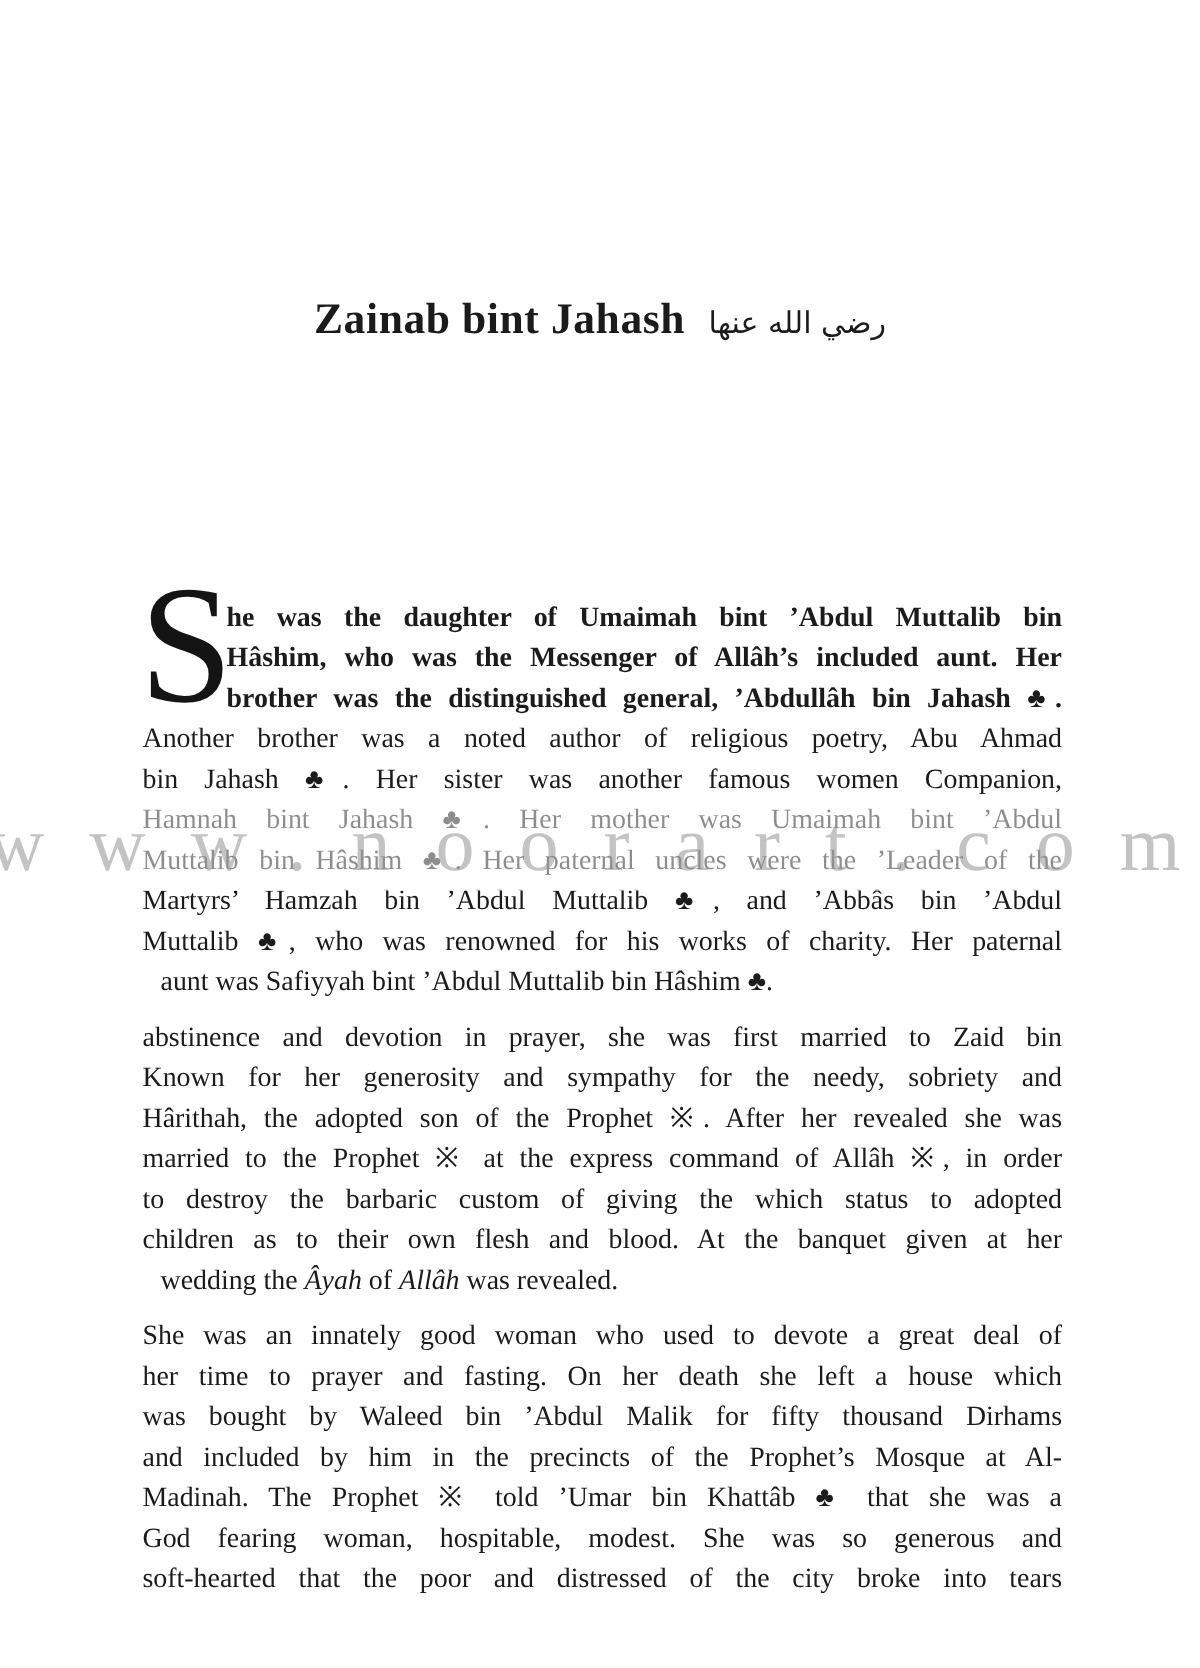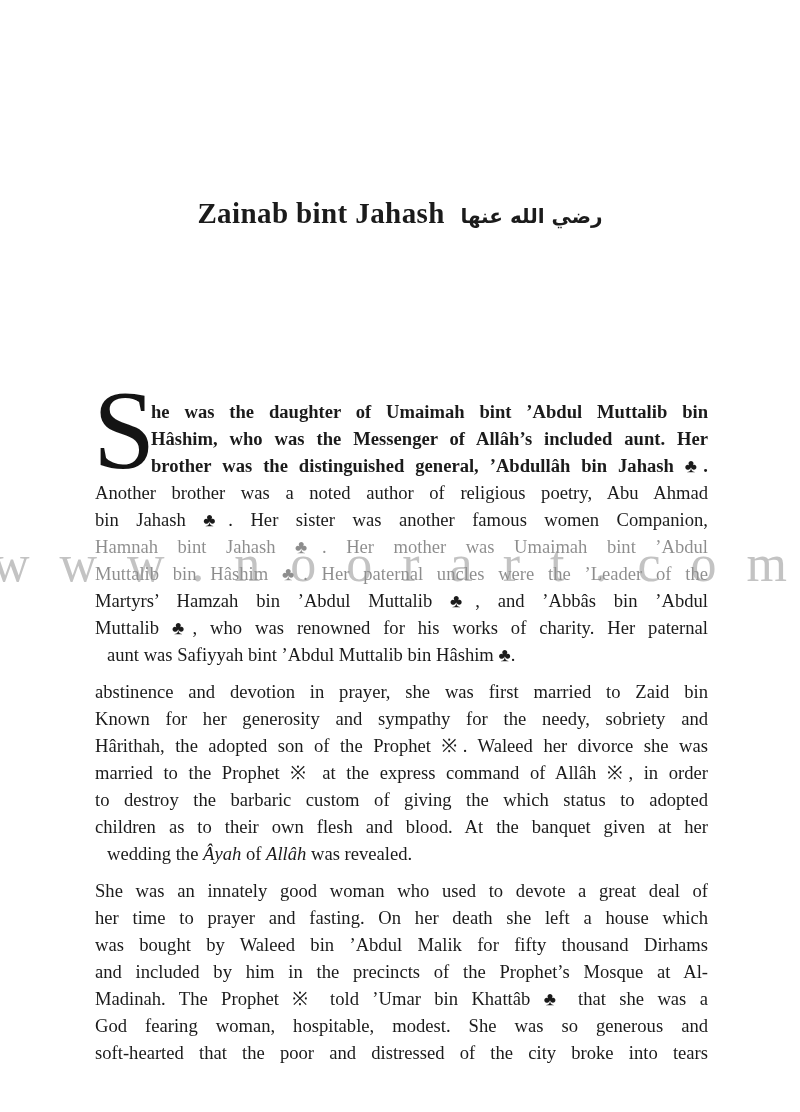--- a/index.html
+++ b/index.html
@@ -19,21 +19,21 @@
     width: 100%;
     margin: 0;
     text-align: center;
     font-size: 29px;
     font-weight: bold;
     letter-spacing: 0.4px;
   }
   .t-ar {
     font-family: "DejaVu Sans", sans-serif;
     font-size: 20px;
-    font-weight: bold;
+    font-weight: normal;
     margin-left: 8px;
   }
   .body-text {
     position: absolute;
     left: 95px;
     top: 398px;
     width: 613px;
     font-size: 18.6px;
     line-height: 27px;
   }
@@ -94,21 +94,21 @@
         <div class="line">bin Jahash ♣. Her sister was another famous women Companion,</div>
         <div class="line">Hamnah bint Jahash ♣. Her mother was Umaimah bint ’Abdul</div>
         <div class="line">Muttalib bin Hâshim ♣. Her paternal uncles were the ’Leader of the</div>
         <div class="line">Martyrs’ Hamzah bin ’Abdul Muttalib ♣, and ’Abbâs bin ’Abdul</div>
         <div class="line">Muttalib ♣, who was renowned for his works of charity. Her paternal</div>
         <div class="line endline">aunt was Safiyyah bint ’Abdul Muttalib bin Hâshim ♣.</div>
       </div>
     <div class="para">
         <div class="line">abstinence and devotion in prayer, she was first married to Zaid bin</div>
         <div class="line">Known for her generosity and sympathy for the needy, sobriety and</div>
-        <div class="line">Hârithah, the adopted son of the Prophet ※. Waleed her divorce she was</div>
+        <div class="line">Hârithah, the adopted son of the Prophet ※. After her revealed she was</div>
         <div class="line">married to the Prophet ※ at the express command of Allâh ※, in order</div>
         <div class="line">to destroy the barbaric custom of giving the which status to adopted</div>
         <div class="line">children as to their own flesh and blood. At the banquet given at her</div>
         <div class="line endline">wedding the <em>Âyah</em> of <em>Allâh</em> was revealed.</div>
       </div>
     <div class="para">
         <div class="line">She was an innately good woman who used to devote a great deal of</div>
         <div class="line">her time to prayer and fasting. On her death she left a house which</div>
         <div class="line">was bought by Waleed bin ’Abdul Malik for fifty thousand Dirhams</div>
         <div class="line">and included by him in the precincts of the Prophet’s Mosque at Al-</div>

